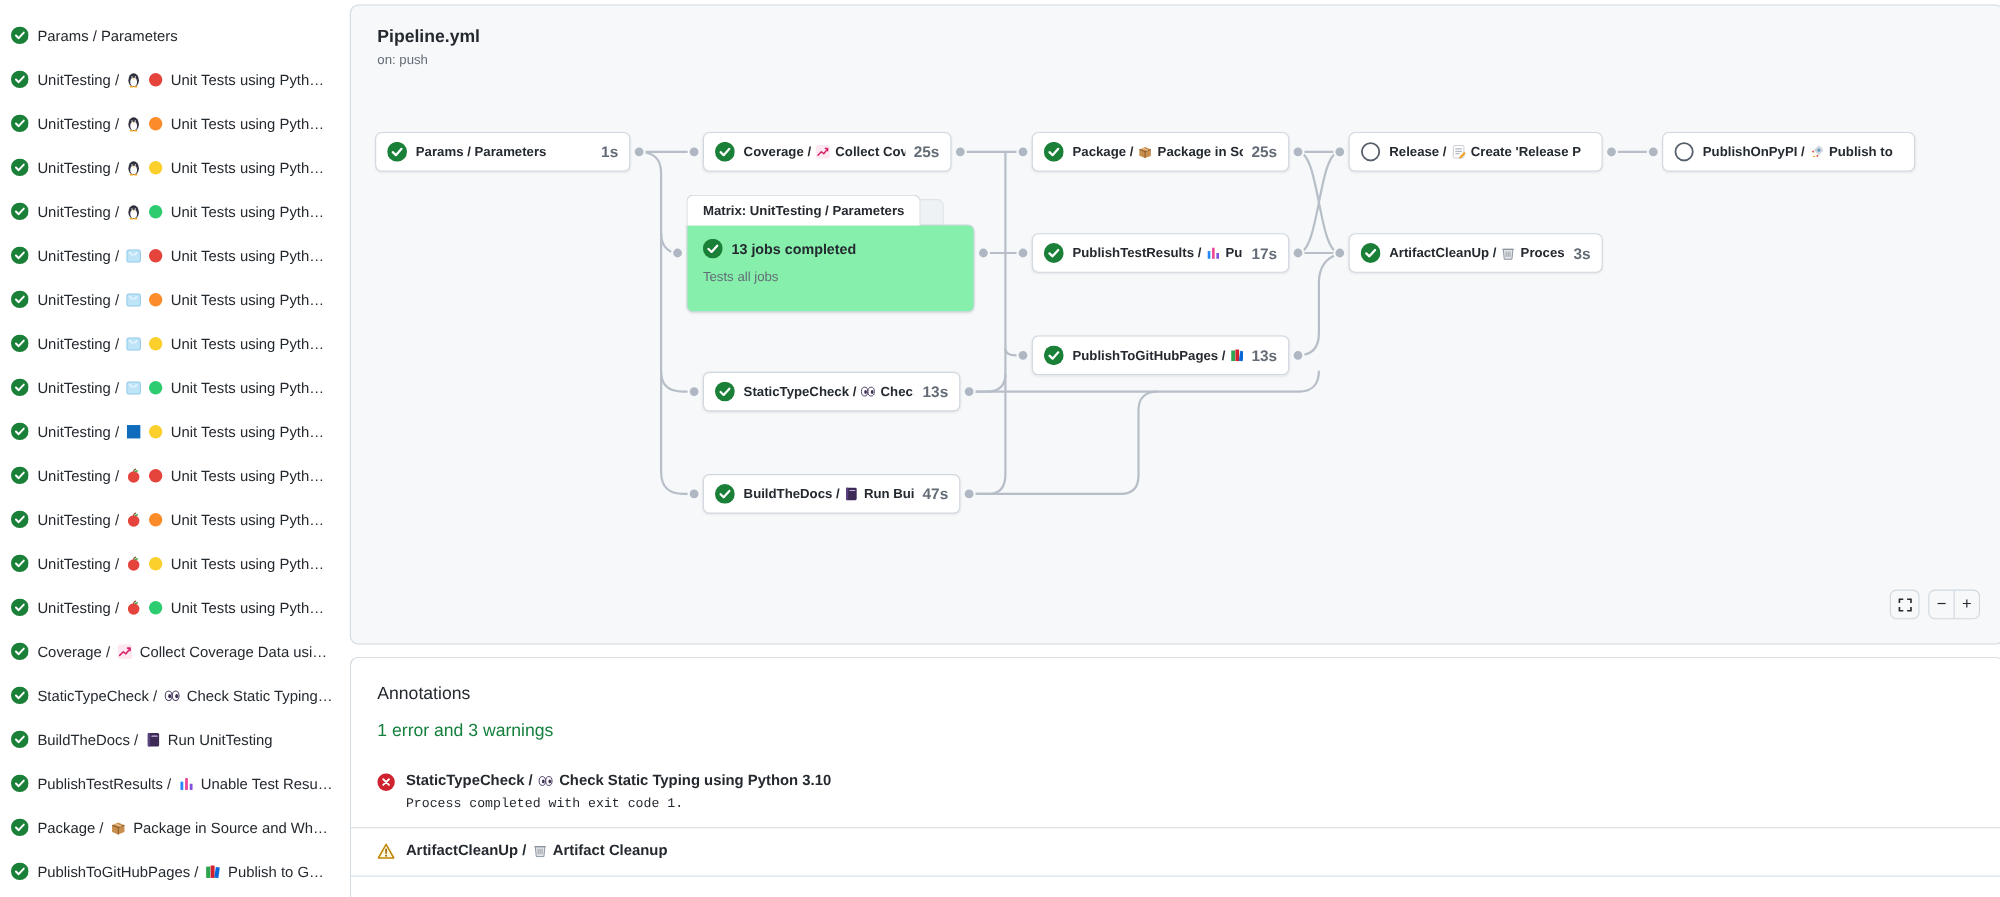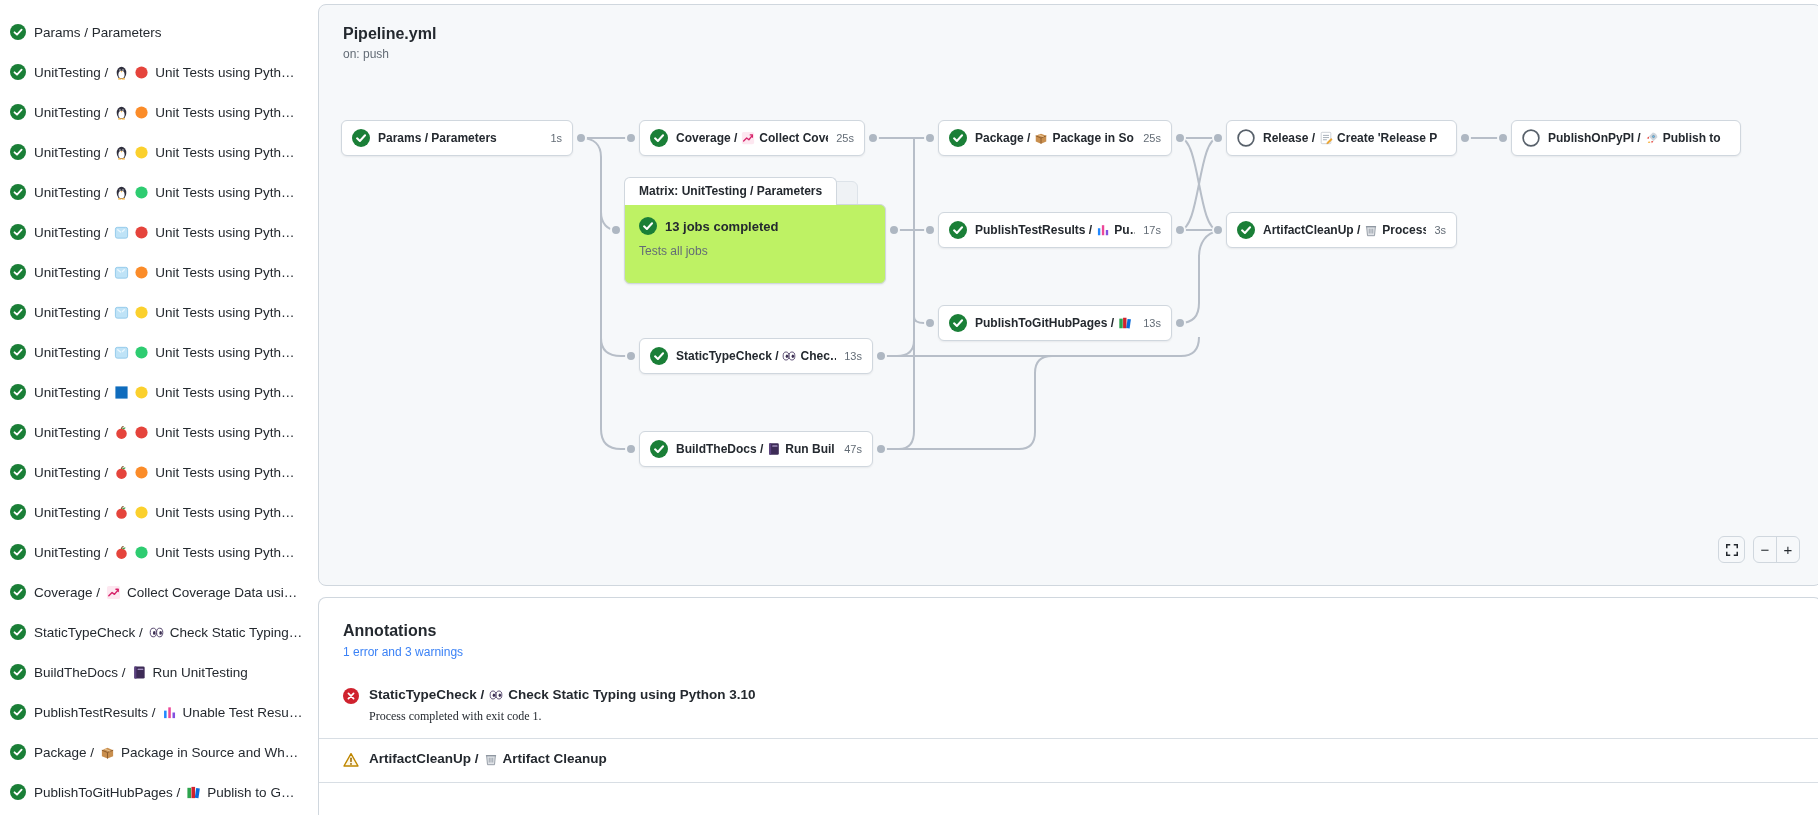--- a/index.html
+++ b/index.html
@@ -25,57 +25,57 @@
   .edges { position:absolute; left:0; top:0; pointer-events:none; }
 
   .node { position:absolute; height:36px; display:flex; align-items:center; gap:8px;
     background:#fff; border:1px solid #d0d7de; border-radius:6px; padding:0 10px;
     box-shadow:0 1px 2px rgba(31,35,40,.07); cursor:pointer; }
   .node .st { flex:none; width:18px; height:18px; }
   .node .st svg { width:18px; height:18px; display:block; }
   .node .lbl { display:flex; align-items:center; gap:4px; font-size:12px; font-weight:600;
     white-space:nowrap; overflow:hidden; }
   .node .emj svg { width:14px; height:14px; display:block; }
-  .node .dur { flex:none; margin-left:auto; font-size:11px; font-weight:400; color:#636c76; }
+  .node .dur { flex:none; margin-left:auto; font-size:14px; font-weight:700; color:#636c76; }
 
   .matrix-ghost { position:absolute; left:487px; top:176px; width:52px; height:28px;
     background:#eff2f5; border:1px solid #dde3e9; border-radius:6px; }
   .matrix-tab { position:absolute; left:305px; top:172px; height:28px; line-height:27px; z-index:3;
     background:#fff; border:1px solid #d0d7de; border-bottom:none; border-radius:6px 6px 0 0;
     padding:0 14px; font-size:12px; font-weight:600; }
   .matrix-body { position:absolute; left:305px; top:199px; width:262px; height:80px; z-index:2;
-    background:#bef264; border:1px solid #d0d7de; border-radius:0 6px 6px 6px;
+    background:#86efac; border:1px solid #d0d7de; border-radius:0 6px 6px 6px;
     box-shadow:0 1px 2px rgba(31,35,40,.07); padding:12px 14px; }
   .matrix-row { display:flex; align-items:center; gap:8px; font-size:13px; font-weight:600; }
   .matrix-row .st svg { width:18px; height:18px; display:block; }
   .matrix-link { margin-top:9px; font-size:12px; color:#636c76; cursor:pointer; }
 
   .ctrl { position:absolute; display:flex; align-items:center; justify-content:center;
     background:#f6f8fa; border:1px solid #d0d7de; border-radius:6px; cursor:pointer; }
   .ctrl-full { left:1399px; top:531px; width:27px; height:27px; }
   .ctrl-zoom { left:1434px; top:531px; width:47px; height:27px; padding:0; overflow:hidden; display:flex; }
   .ctrl-zoom .half { flex:1; display:flex; align-items:center; justify-content:center;
     font-size:15px; color:#24292f; cursor:pointer; height:100%; }
   .ctrl-zoom .half:first-child { border-right:1px solid #d0d7de; }
   .ctrl-full svg { width:14px; height:14px; }
 
   
   .ann-panel { position:absolute; left:318px; top:597px; width:1504px; height:240px;
     background:#fff; border:1px solid #d0d7de; border-radius:8px 8px 0 0; border-bottom:none; }
   .ann-header { padding:24px 24px 0 24px; }
-  .ann-title { font-size:16px; font-weight:700; }
-  .ann-summary { font-size:12px; color:#3b82f6; margin-top:5px; }
+  .ann-title { font-size:16px; font-weight:400; }
+  .ann-summary { font-size:16px; color:#15803d; margin-top:16px; }
   .ann-list { margin-top:16px; }
   .ann-item { display:flex; align-items:flex-start; gap:10px; padding:12px 24px 14px 24px;
     border-bottom:1px solid #d8dee4; }
   .ann-item .st { flex:none; width:16px; height:16px; margin-top:1px; }
   .ann-item .st svg { width:16px; height:16px; display:block; }
   .ann-item-title { font-size:13.5px; font-weight:700; display:flex; align-items:center; gap:5px; cursor:pointer; }
   .ann-item-title .emj svg { width:14px; height:14px; display:block; }
-  .ann-item-msg { margin-top:7px; font-family:Liberation Serif, serif; font-size:12px; color:#24292f; }
+  .ann-item-msg { margin-top:7px; font-family:Liberation Mono, monospace; font-size:12px; color:#24292f; }
 </style>
 </head>
 <body>
 
 <nav class="sidebar">
 
     <div class="side-item">
       <span class="st">
         <svg viewBox="0 0 16 16">
           <circle cx="8" cy="8" r="8" fill="#1a7f37"></circle>

